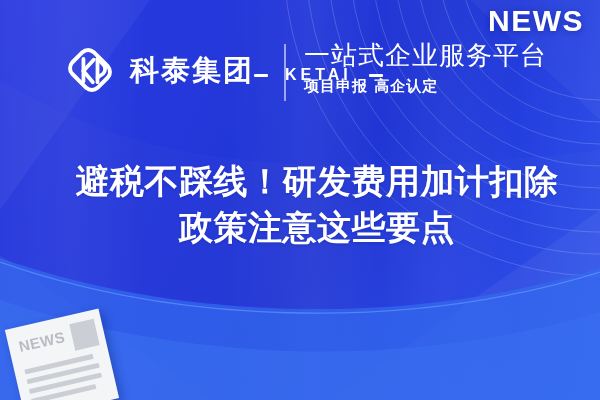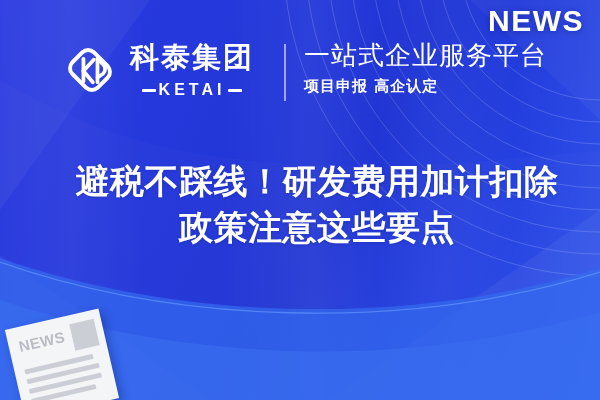--- a/index.html
+++ b/index.html
@@ -37,28 +37,28 @@
 
   
   .header{
     position:absolute;left:0;top:0;width:600px;height:130px;
   }
   .logo-block{
     position:absolute;left:60px;top:40px;
     display:flex;align-items:center;gap:10px;
   }
   .logo-mark{width:60px;height:60px;flex:0 0 60px;}
-  .logo-words{display:flex;flex-direction:column;align-items:center;}
+  .logo-words{display:flex;flex-direction:row;align-items:center;}
   .logo-cn{
     color:#fff;font-size:29px;font-weight:bold;letter-spacing:2px;
     line-height:1.05;white-space:nowrap;
     font-family:"DejaVu Sans","Liberation Sans",sans-serif;
   }
   .logo-en-row{
-    display:flex;align-items:center;gap:3px;margin-top:10px;
+    display:flex;align-items:center;gap:17px;margin-top:10px;
   }
   .logo-dash{display:block;width:14px;height:3px;background:#fff;border-radius:1px;}
   .logo-en{
     color:#fff;font-size:16px;font-weight:bold;letter-spacing:4px;
     line-height:1;white-space:nowrap;
   }
 
   .divider{
     position:absolute;left:284px;top:44px;width:2px;height:57px;
     background:rgba(255,255,255,.55);

